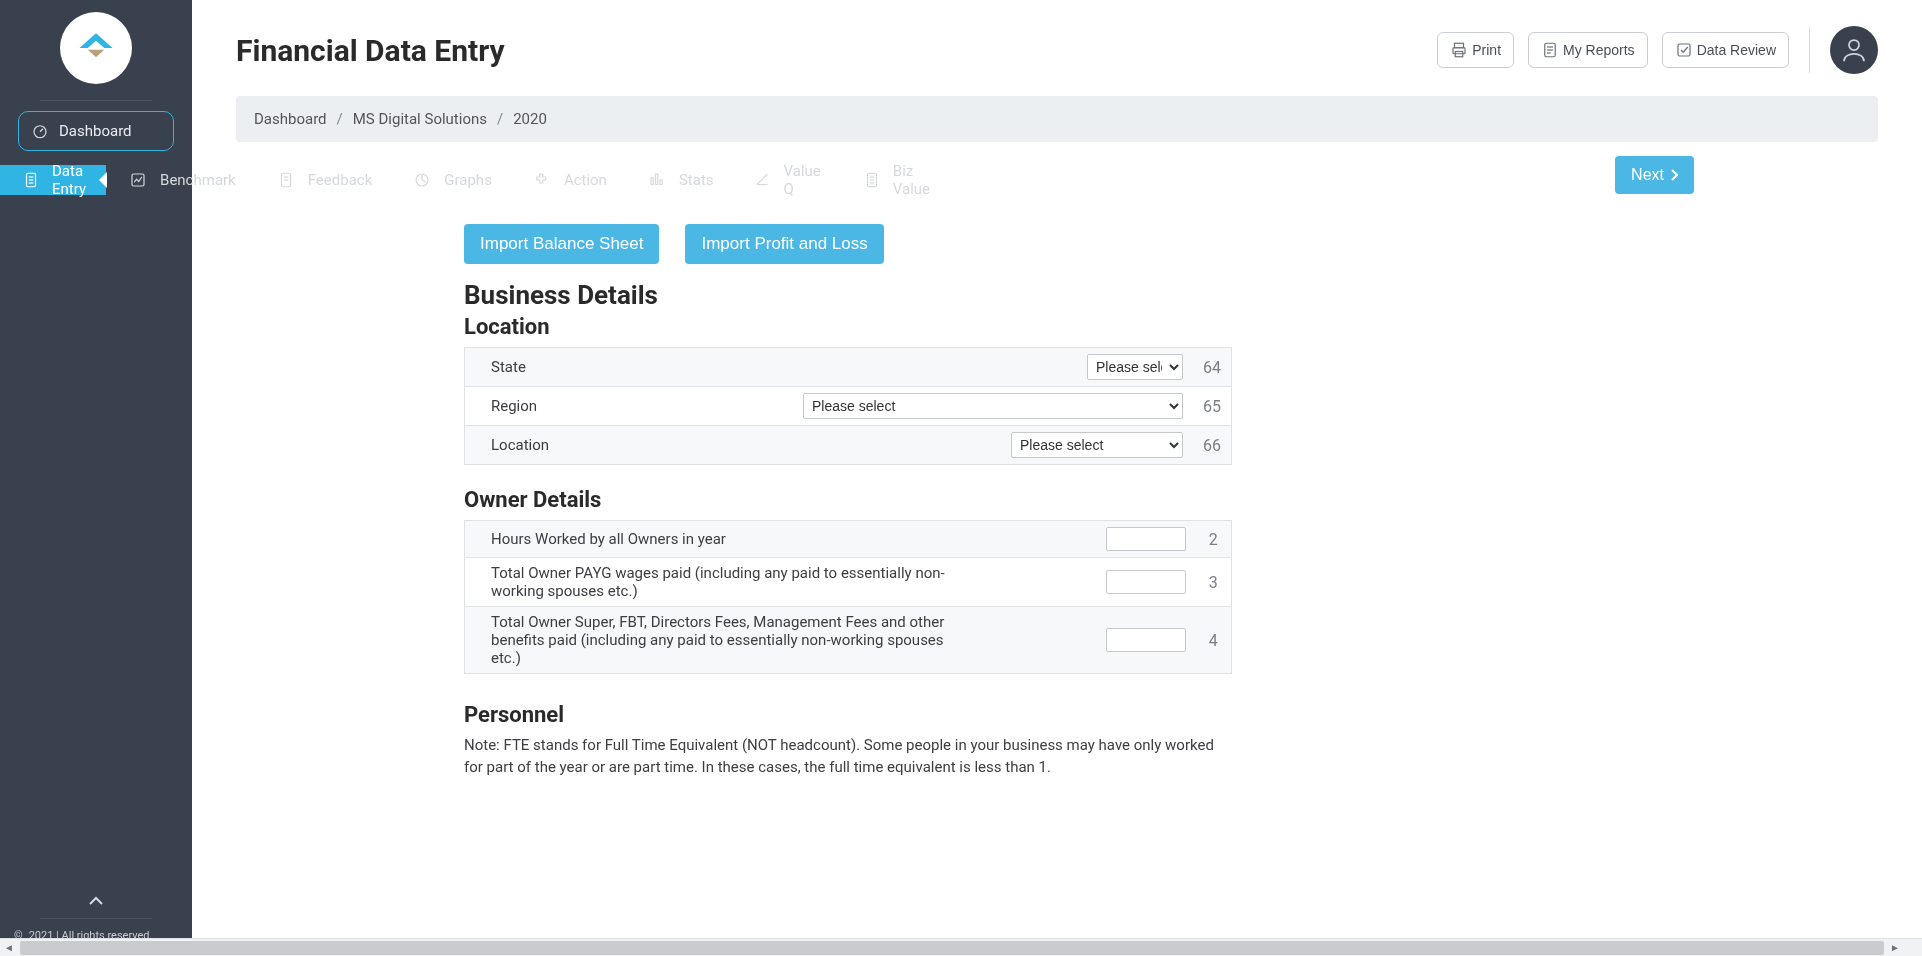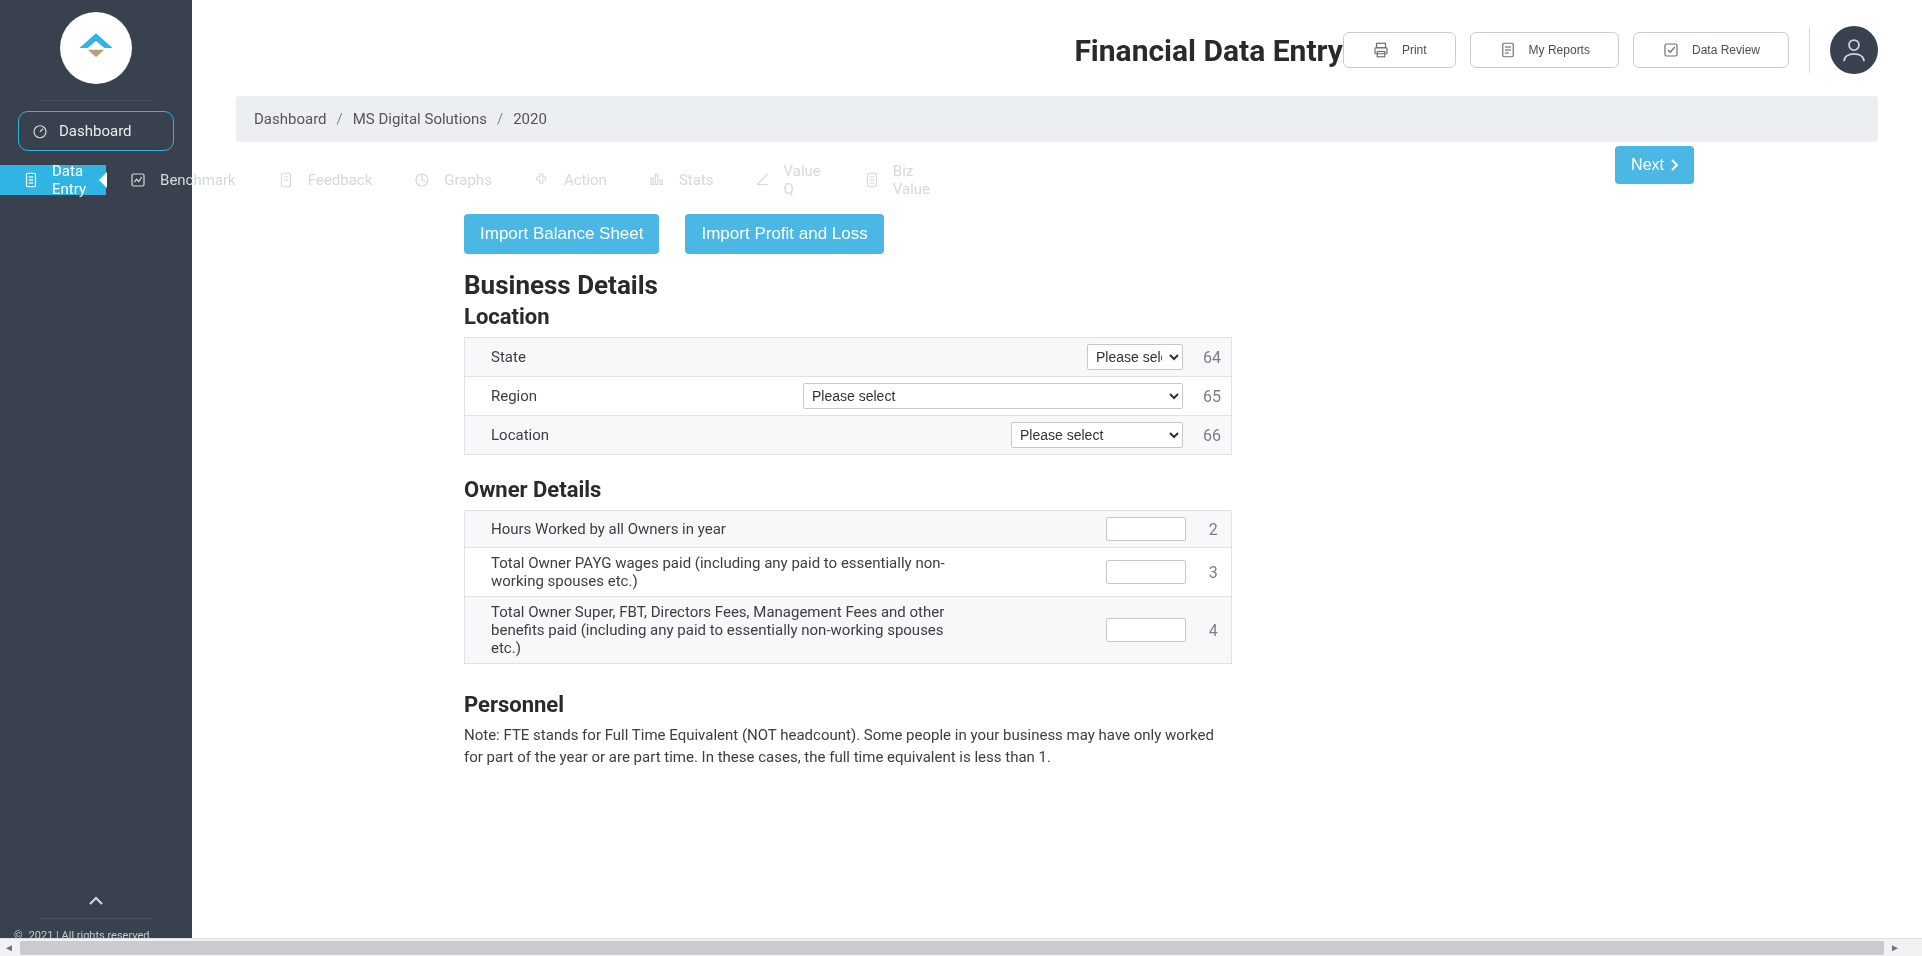--- a/index.html
+++ b/index.html
@@ -79,56 +79,56 @@
   .footer-line { display:flex; align-items:center; gap:6px; }
 
   
   .main {
     position: absolute;
     left: 192px; top: 0; right: 0; height: 100%;
     padding: 0;
     overflow-y: auto;
   }
   .header {
-    display: flex; align-items: center; justify-content: flex-end;
+    display: flex; align-items: center; justify-content: space-between;
     padding: 26px 44px 0 44px;
   }
   .page-title {
     font-size: 30px; font-weight: 700; color: #2a2a2a;
   }
   .header-actions {
     display: flex; align-items: center; gap: 14px;
   }
   .hbtn {
     border: 1px solid #c9cdd2;
     border-radius: 6px;
     background: #fff;
-    padding: 8px 28px;
-    display: flex; align-items: center; gap: 12px;
-    font-size: 12px; color: #4a4f55; cursor: pointer;
+    padding: 8px 12px;
+    display: flex; align-items: center; gap: 4px;
+    font-size: 14px; color: #4a4f55; cursor: pointer;
   }
   .vsep { width:1px; height:46px; background:#d7dade; margin:0 6px; }
   .avatar {
     width: 48px; height: 48px; border-radius: 50%;
     background: #38414d; display:flex; align-items:center; justify-content:center;
   }
 
   .breadcrumb {
     margin: 22px 44px 0;
     background: #eceff1;
     border-radius: 4px;
     padding: 14px 18px;
     font-size: 15px; color: #555;
     display:flex; gap:10px; flex-wrap:wrap;
   }
   .breadcrumb a { color:#555; text-decoration:none; cursor:pointer; }
   .breadcrumb .sep { color:#888; }
 
   .content {
-    padding: 4px 0 40px 0;
+    padding: 14px 0 40px 0;
     max-width: 1232px;
     margin-left: 272px;
   }
   .next-row { display:flex; justify-content:flex-end; padding-right:2px; }
   .next-btn {
     background:#4bb7e5; color:#fff; border:none; border-radius:4px;
     padding:10px 16px; font-size:16px; display:flex; align-items:center; gap:6px;
     cursor:pointer;
   }
   .import-row { display:flex; gap:26px; margin:30px 0 16px; }

